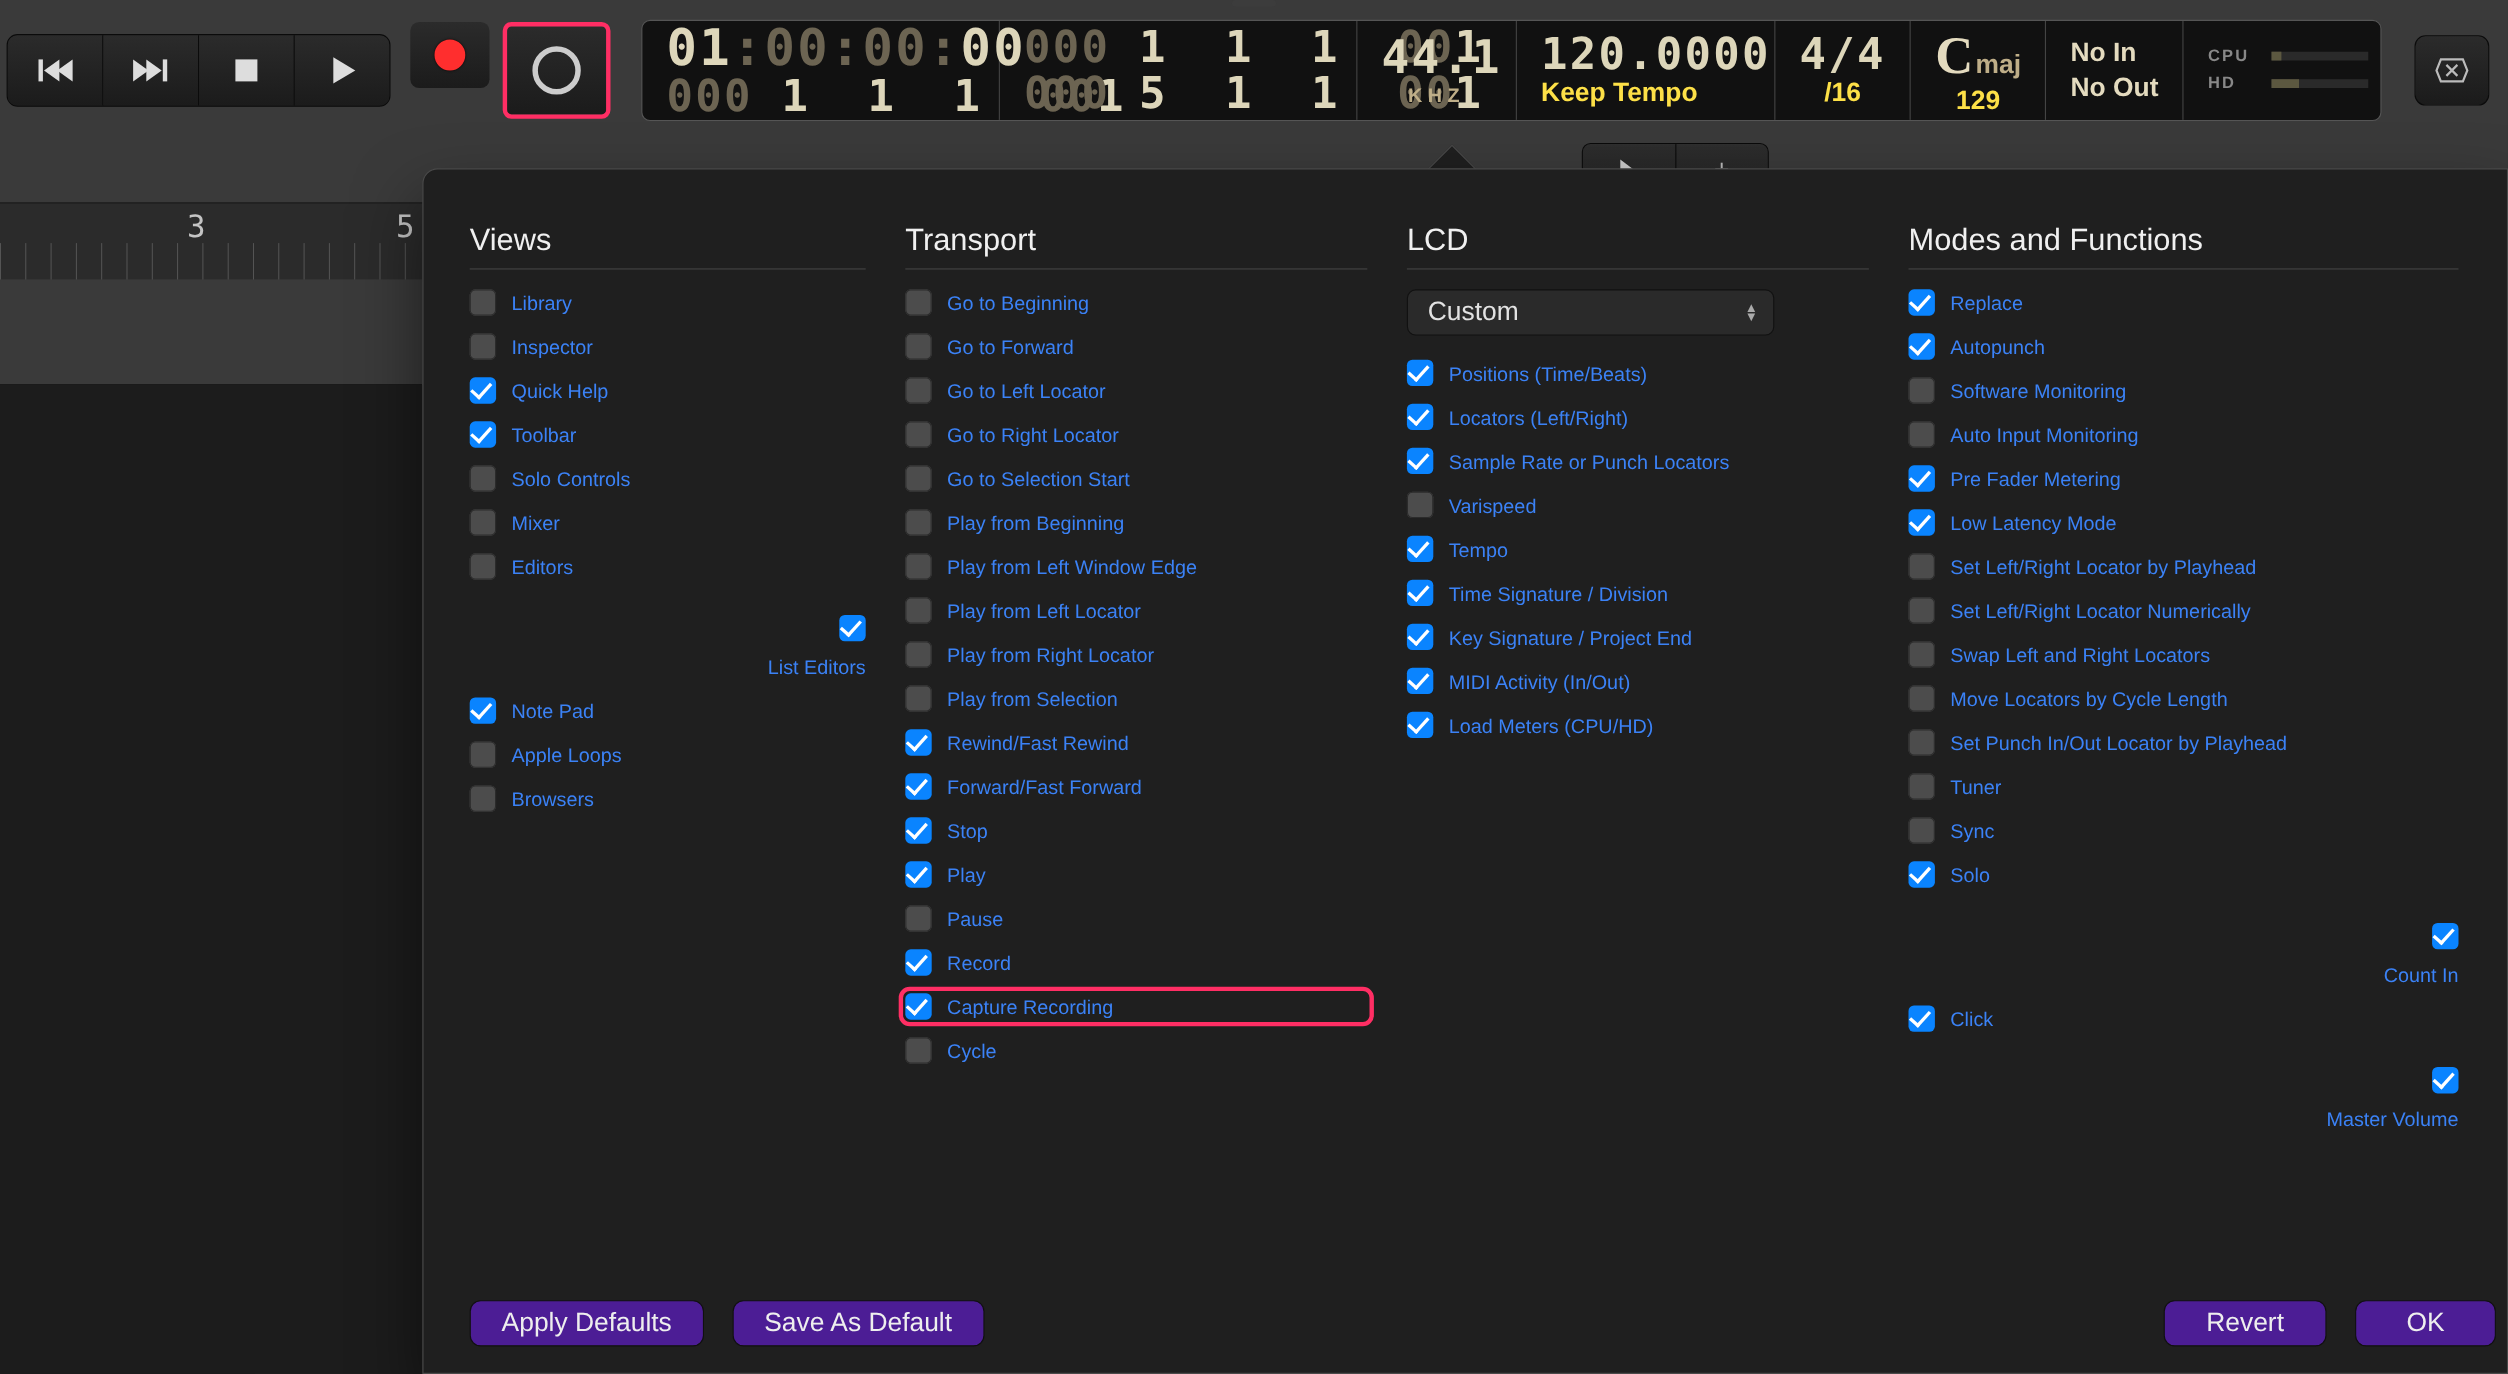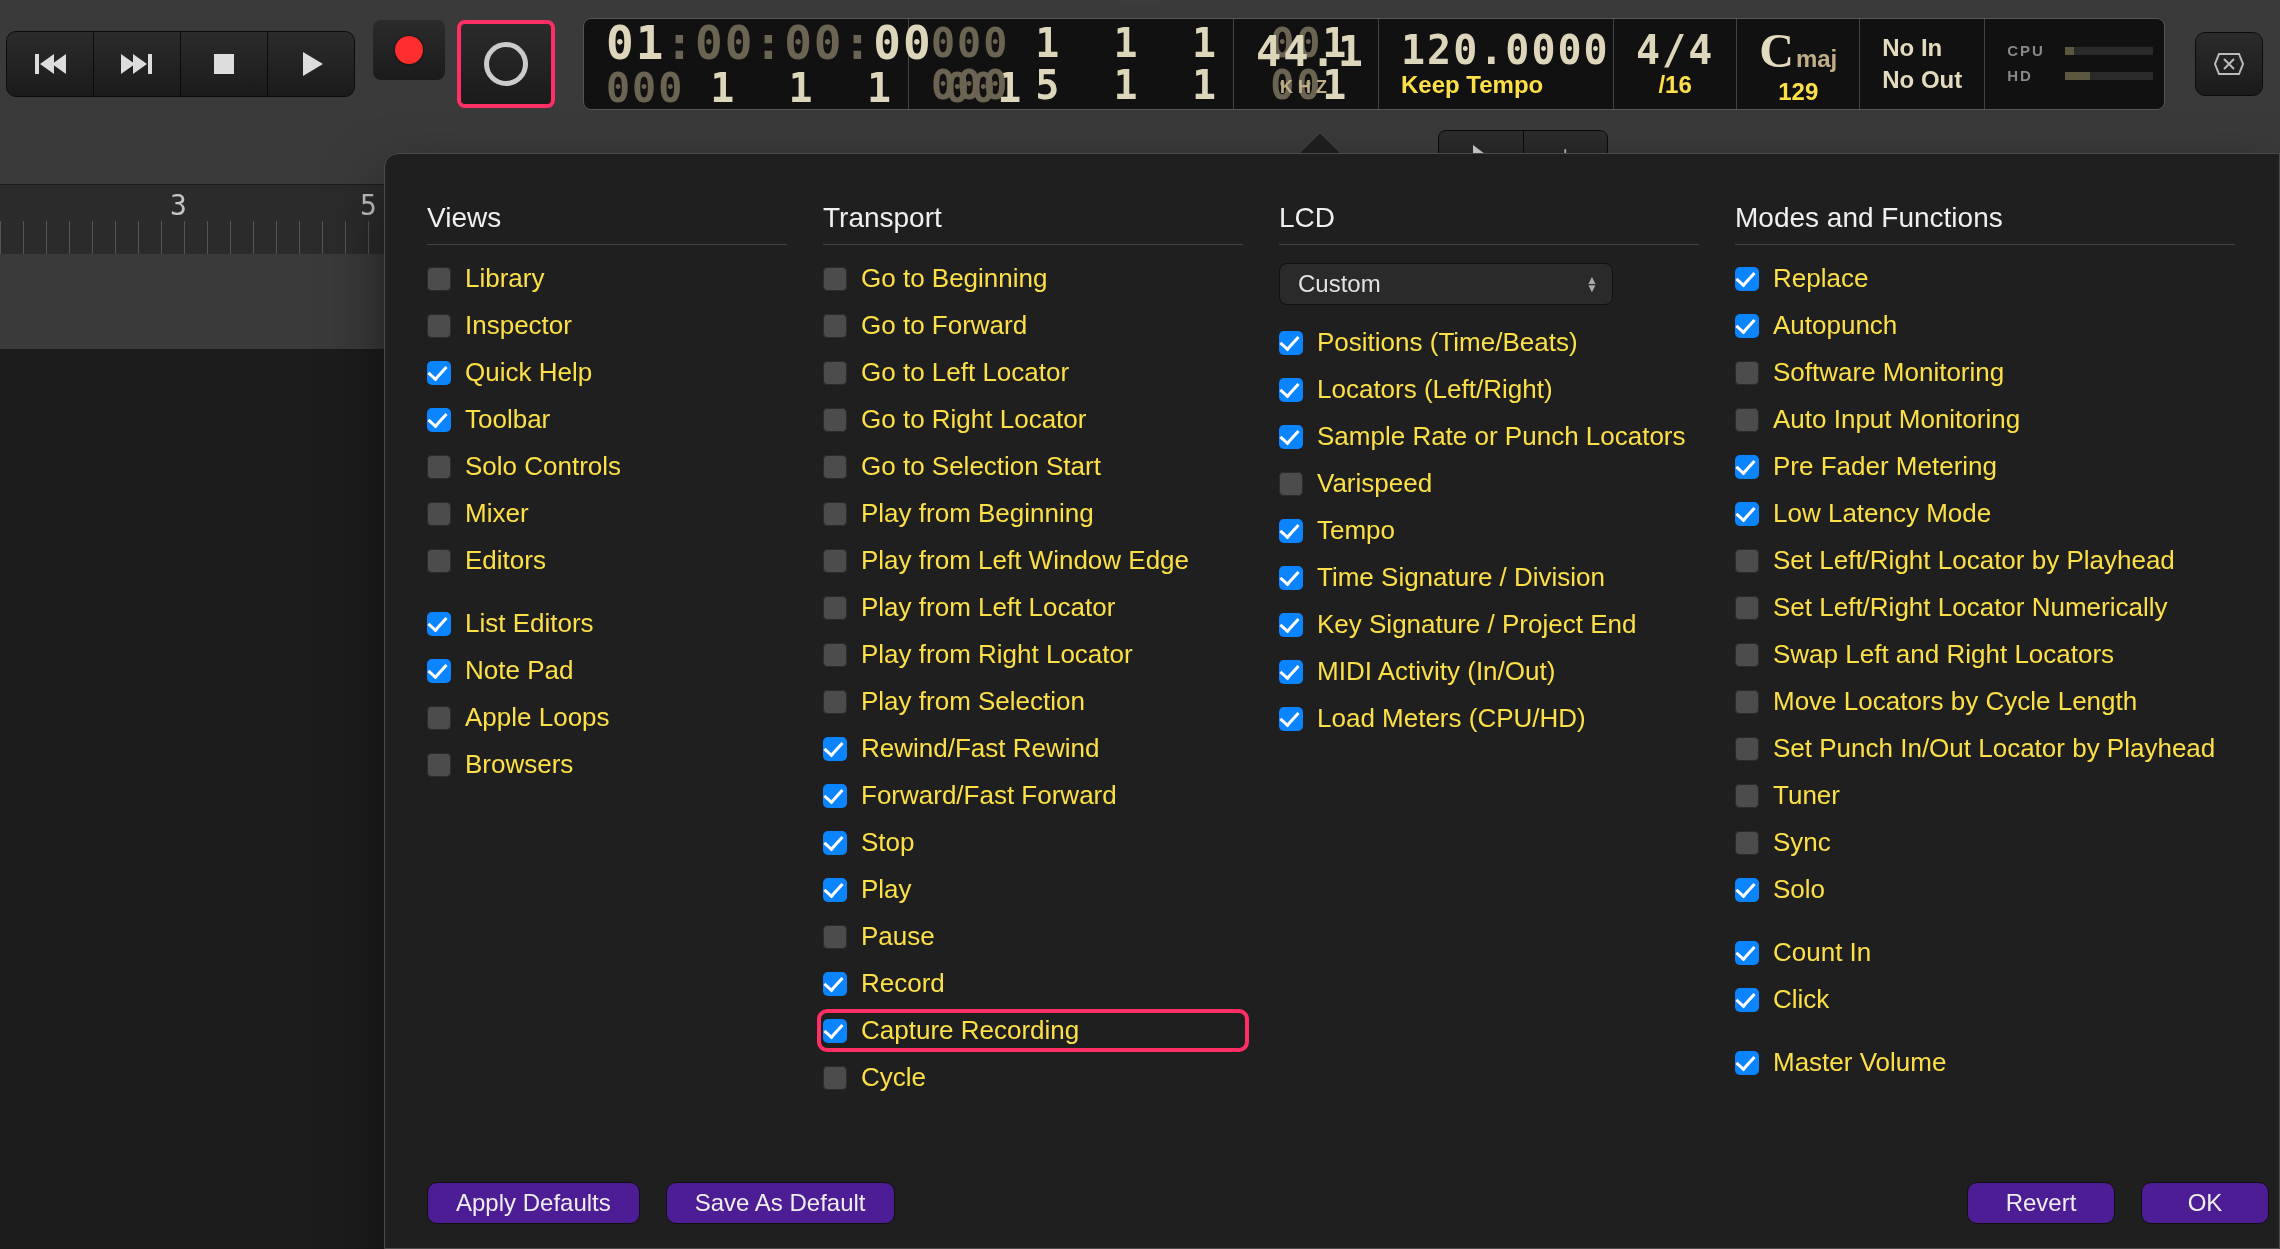--- a/index.html
+++ b/index.html
@@ -254,32 +254,32 @@
     justify-content: space-between;
     padding: 0 14px 0 18px;
     font-size: 24px;
     color: #e2e2e2;
     margin-bottom: 22px;
   }
   .lcd-dropdown .arrows { font-size: 12px; line-height: 8px; color: #aaa; display: flex; flex-direction: column; }
 
   .option-item {
     display: flex;
-    align-items: center;
+    align-items: flex-end;
     gap: 14px;
-    font-size: 26px;
-    color: #fde047;
+    font-size: 18px;
+    color: #3b82f6;
     margin-bottom: 16px;
   }
   .option-item.highlighted {
     outline: 4px solid #ff2e64;
     outline-offset: 2px;
     border-radius: 4px;
   }
-  .gap-before { margin-top: 32px; }
+  .gap-before { margin-top: 32px; flex-direction: column; }
 
   .checkbox {
     width: 24px; height: 24px;
     border-radius: 5px;
     background: #4c4c4c;
     box-shadow: inset 0 0 0 1px #2b2b2b;
     flex: 0 0 auto;
     position: relative;
   }
   .checkbox.checked {

